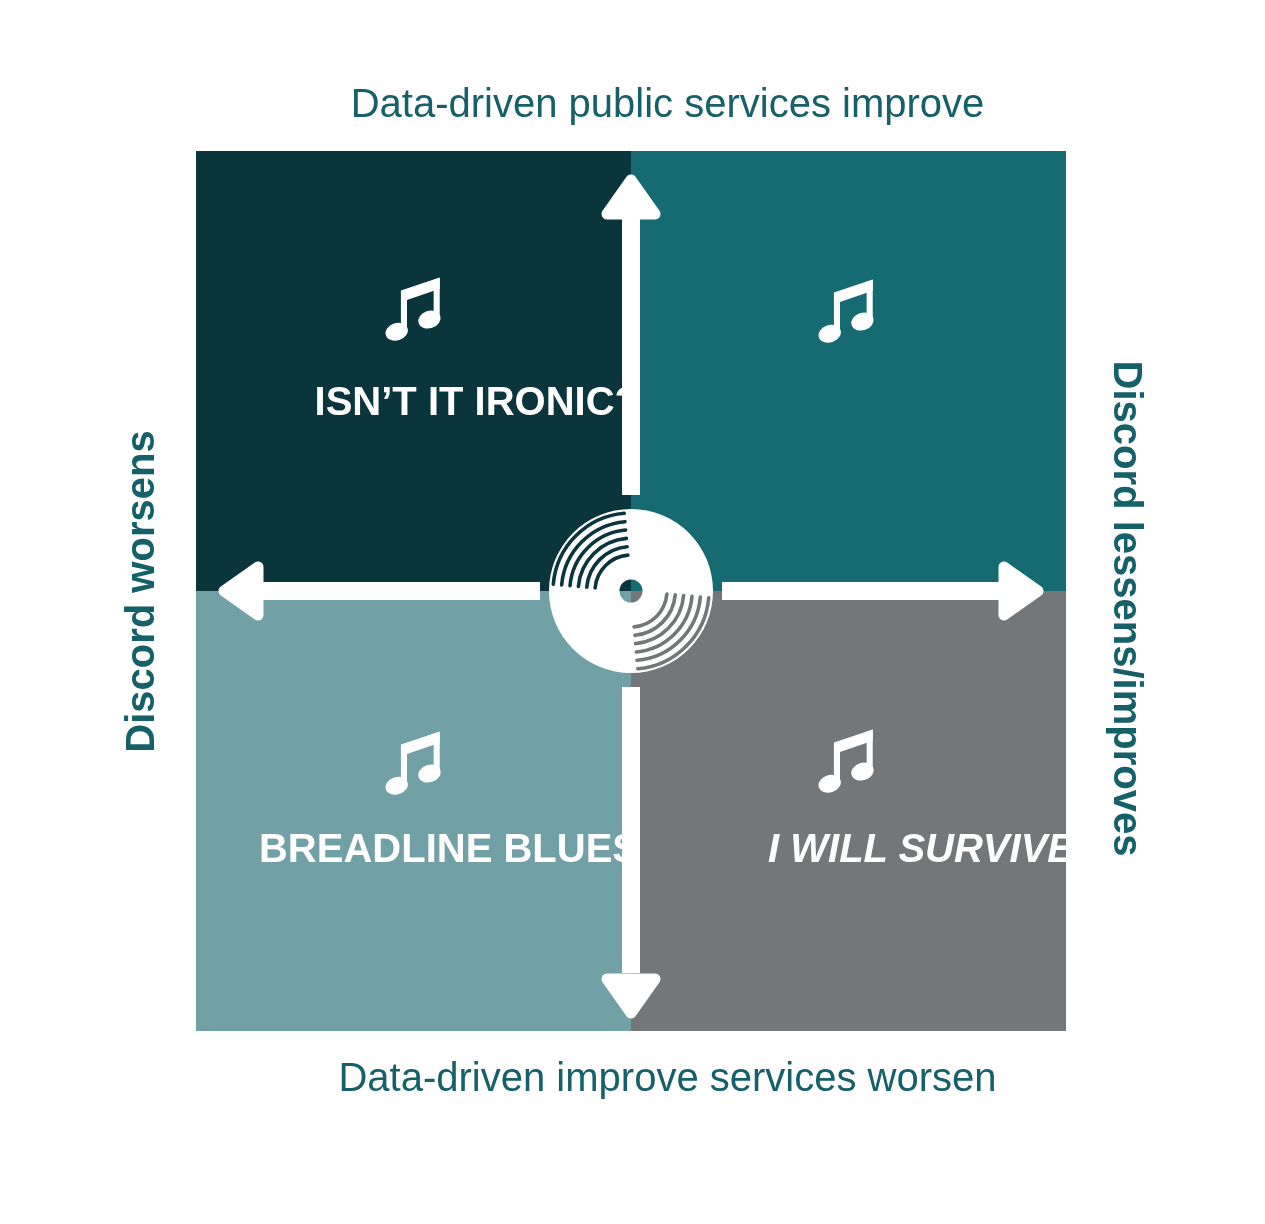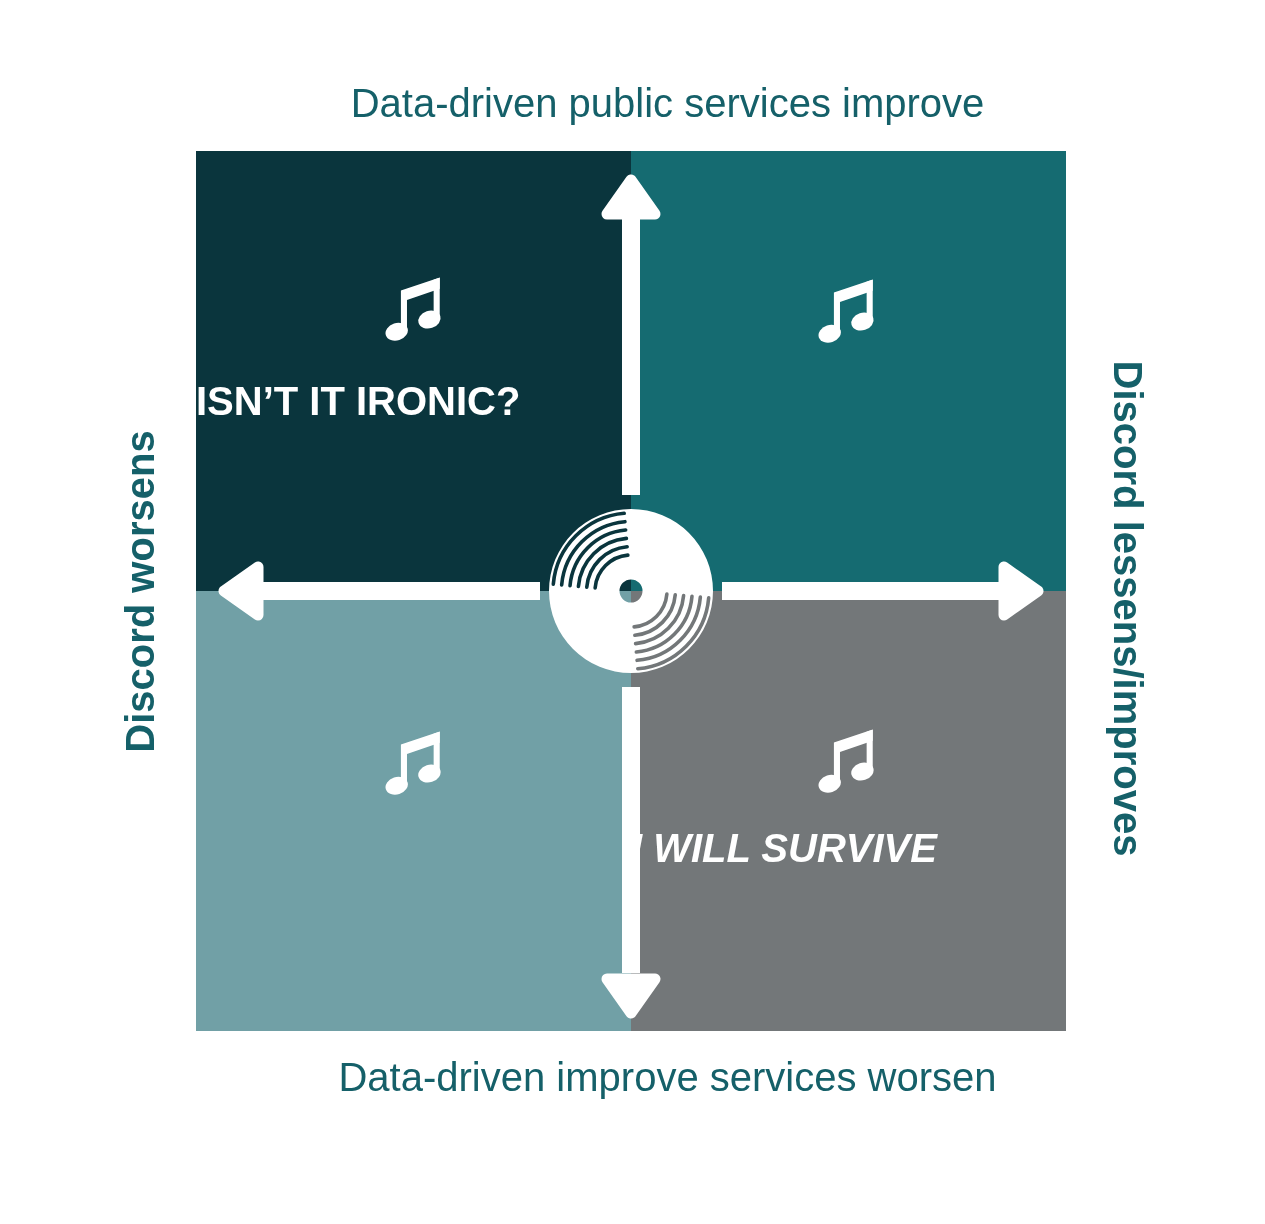--- a/index.html
+++ b/index.html
@@ -18,22 +18,22 @@
   .axis-side.right{left:1086px;top:168px;width:84px;height:880px;}
   .axis-side.right span{transform:rotate(90deg);}
 
   .qbox{position:absolute;left:196px;top:151px;width:870px;height:880px;}
   .quad{position:absolute;width:435px;height:440px;}
   .quad.tl{left:0;top:0;}
   .quad.tr{left:435px;top:0;}
   .quad.bl{left:0;top:440px;}
   .quad.br{left:435px;top:440px;}
 
-  .q-title{position:absolute;width:435px;text-align:left;color:#fff;
-    font-weight:bold;font-size:40px;line-height:52px;white-space:pre-line;}
+  .q-title{position:absolute;width:435px;text-align:right;color:#fff;
+    font-weight:bold;font-size:40px;line-height:52px;white-space:pre-line;padding-left:8px;}
   .q-title.tl{left:0;top:224px;}
   .q-title.tr{left:435px;top:218px;}
   .q-title.bl{left:0;top:671px;}
   .q-title.br{left:435px;top:671px;}
 
   .note{position:absolute;}
   .note.tl{left:189px;top:119px;}
   .note.tr{left:622px;top:121px;}
   .note.bl{left:189px;top:573px;}
   .note.br{left:622px;top:571px;}
@@ -126,15 +126,16 @@
     <svg class="note br" width="58" height="73" viewBox="0 0 62 78">
       <g fill="#ffffff">
         <path d="M17 22 L58.5 8 L58.5 20 L23.5 32 L23.5 66 L17 66 Z"></path>
         <path d="M52 10.5 L58.5 8.3 L58.5 53 L52 53 Z"></path>
         <ellipse cx="12.5" cy="66" rx="12.2" ry="9.3" transform="rotate(-18 12.5 66)"></ellipse>
         <ellipse cx="47.5" cy="53" rx="12.2" ry="9.3" transform="rotate(-18 47.5 53)"></ellipse>
       </g>
     </svg>
 
     <div class="q-title tl" style="color: rgb(255, 255, 255);">ISN’T IT IRONIC?</div>
+    <div class="q-title bl" style="color: rgb(255, 255, 255);">BREADLINE BLUES</div>
     <div class="q-title br" style="color: rgb(255, 255, 255); font-style: italic;">I WILL SURVIVE</div>
   </div>
 </div>
 
 </body></html>

